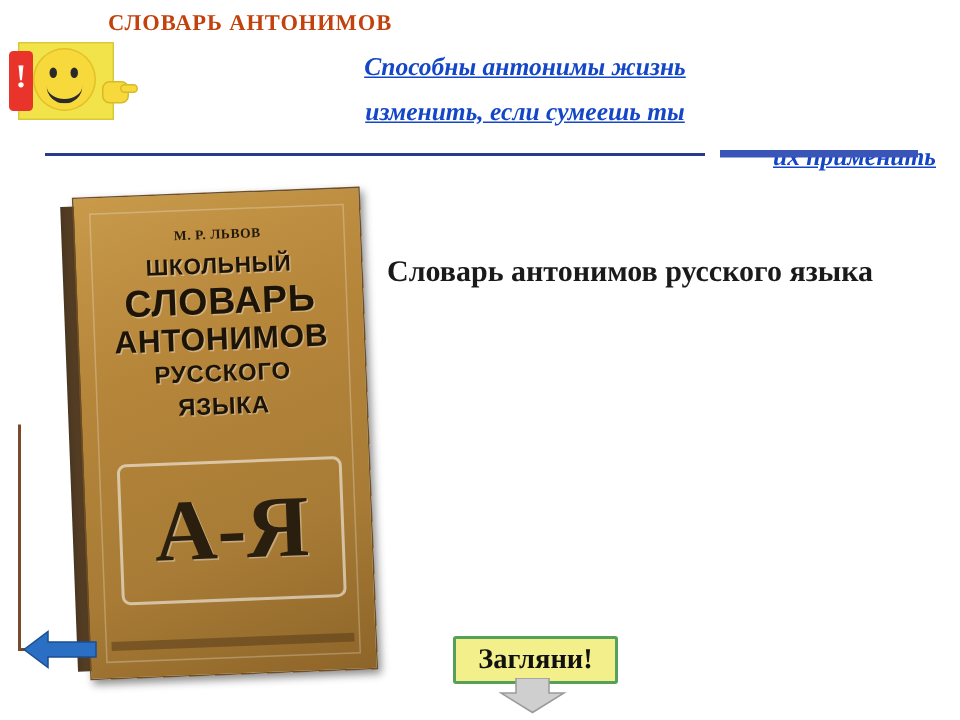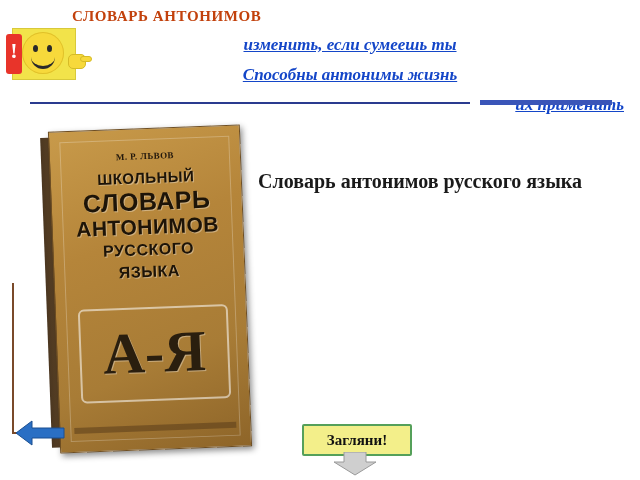--- a/index.html
+++ b/index.html
@@ -304,21 +304,21 @@
     width: 106px;
     height: 28px;
     background: #f3ef8a;
     border: 2px solid #55a05a;
     border-radius: 2px;
     display: flex;
     align-items: center;
     justify-content: center;
     font-family: "Liberation Serif", serif;
     font-weight: bold;
-    font-size: 15px;
+    font-size: 19px;
     color: #111111;
     cursor: pointer;
   }
   .peek-arrow {
     position: absolute;
     left: 332px;
     top: 452px;
     width: 46px;
     height: 24px;
   }
@@ -336,22 +336,22 @@
     <div class="smiley-mouth"></div>
   </div>
   <div class="exclam">!</div>
   <div class="hand">
     <div class="palm"></div>
     <div class="finger"></div>
   </div>
 </div>
 
 <div class="heading">
+  <span class="line l1">Способны антонимы жизнь</span>
   <span class="line l2">изменить,                                  если сумеешь ты</span>
-  <span class="line l1">Способны антонимы жизнь</span>
   <span class="line l3">их применить</span>
 </div>
 
 <div class="rule-long"></div>
 <div class="rule-short"></div>
 
 <div class="left-edge"></div>
 <div class="left-edge-bottom"></div>
 
 <div class="book">

